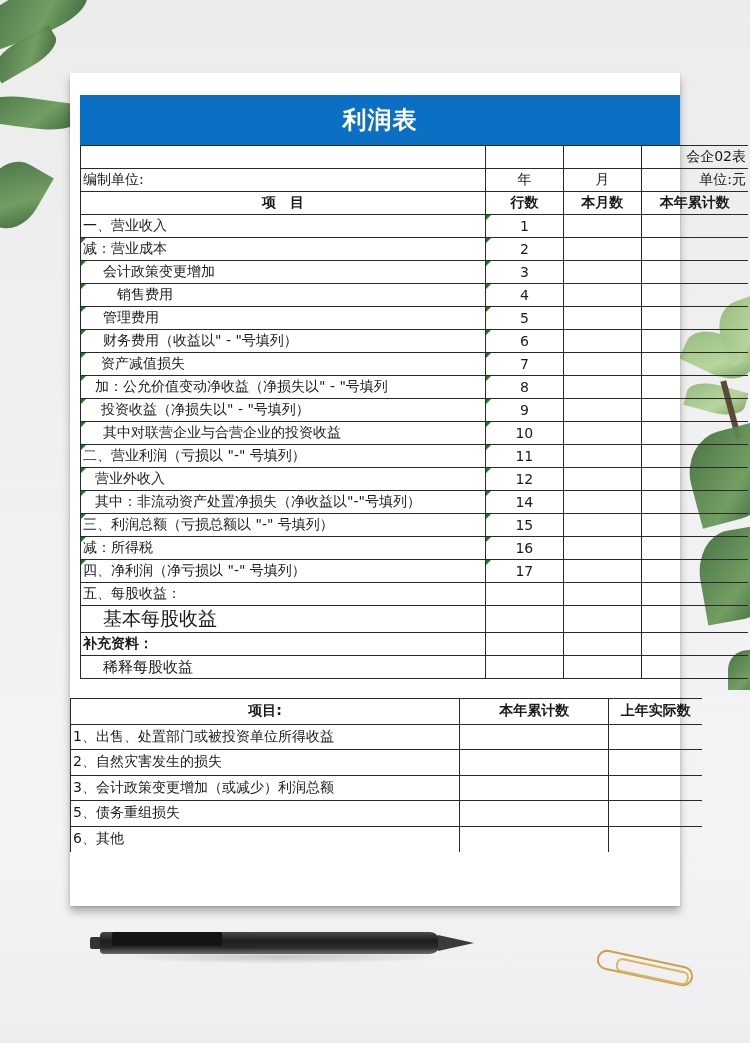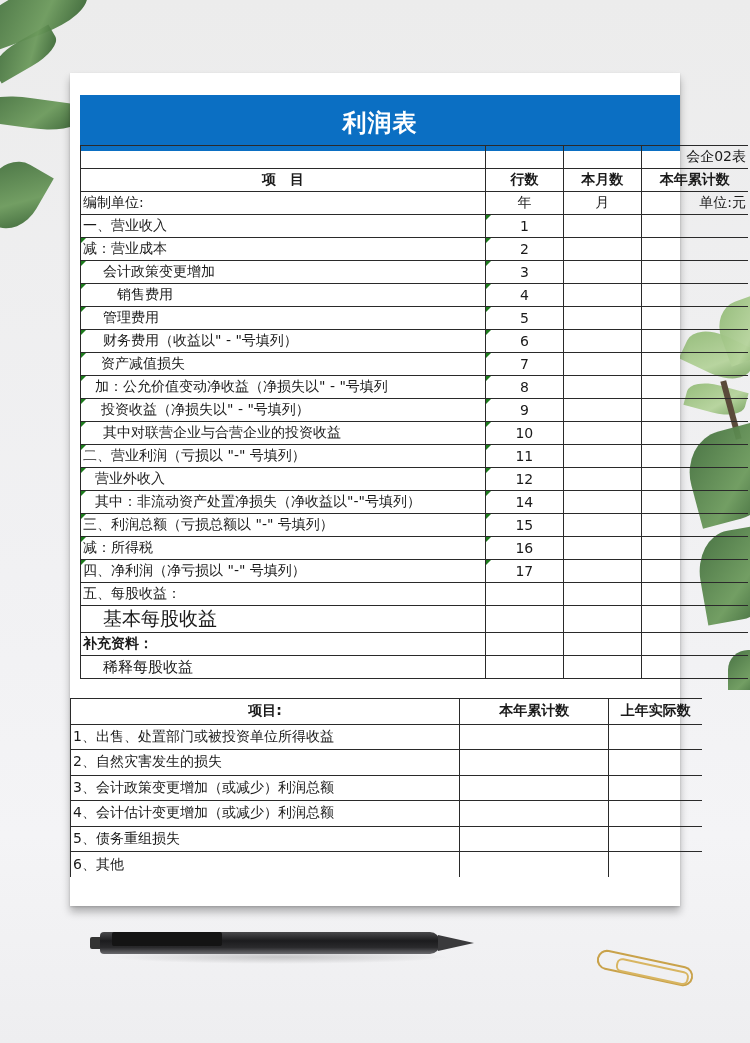--- a/index.html
+++ b/index.html
@@ -16,21 +16,21 @@
     .stem { position:absolute; background:#5a4a3a; width:6px; }
 
     .paper {
       position: absolute;
       left: 70px; top: 73px;
       width: 610px; height: 833px;
       background: #ffffff;
       box-shadow: 0 6px 8px rgba(0,0,0,0.28), 0 1px 2px rgba(0,0,0,0.15);
     }
     .banner {
-      position: absolute; left: 10px; top: 22px; width: 600px; height: 56px;
+      position: absolute; left: 10px; top: 22px; width: 600px; height: 50px;
       background: #0b6fc3;
       color: #fff; font-weight: bold; font-size: 24px;
       display: flex; align-items: center; justify-content: center;
       letter-spacing: 1px;
     }
     table { border-collapse: collapse; position: absolute; }
     td { border: 1px solid #2a2a2a; font-size: 14px; height: 23px; padding: 0 2px; white-space: nowrap; overflow: hidden; position: relative; }
     td.c { text-align: center; }
     td.r { text-align: right; }
     td.b { font-weight: bold; }
@@ -88,30 +88,30 @@
 
   <table class="t1">
     <tbody>
         <tr>
       <td></td>
       <td></td>
       <td></td>
       <td class="r">会企02表</td>
     </tr>
     <tr>
+      <td>编制单位:</td>
+      <td class="c">年</td>
+      <td class="c">月</td>
+      <td class="r">单位:元</td>
+    </tr>
+    <tr>
       <td class="c b">项　目</td>
       <td class="c b">行数</td>
       <td class="c b">本月数</td>
       <td class="c b">本年累计数</td>
-    </tr>
-    <tr>
-      <td>编制单位:</td>
-      <td class="c">年</td>
-      <td class="c">月</td>
-      <td class="r">单位:元</td>
     </tr>
     <tr>
           <td>一、营业收入</td>
           <td class="c tri">1</td>
           <td></td>
           <td></td>
         </tr>
     <tr>
           <td class="i1 tri">减：营业成本</td>
           <td class="c tri">2</td>
@@ -245,25 +245,20 @@
           <td>2、自然灾害发生的损失</td>
           <td></td>
           <td></td>
         </tr>
     <tr>
           <td>3、会计政策变更增加（或减少）利润总额</td>
           <td></td>
           <td></td>
         </tr>
     <tr>
-          <td>4、会计估计变更增加（或减少）利润总额</td>
-          <td></td>
-          <td></td>
-        </tr>
-    <tr>
           <td>5、债务重组损失</td>
           <td></td>
           <td></td>
         </tr>
     <tr>
           <td>6、其他</td>
           <td></td>
           <td></td>
         </tr>
   </tbody>

